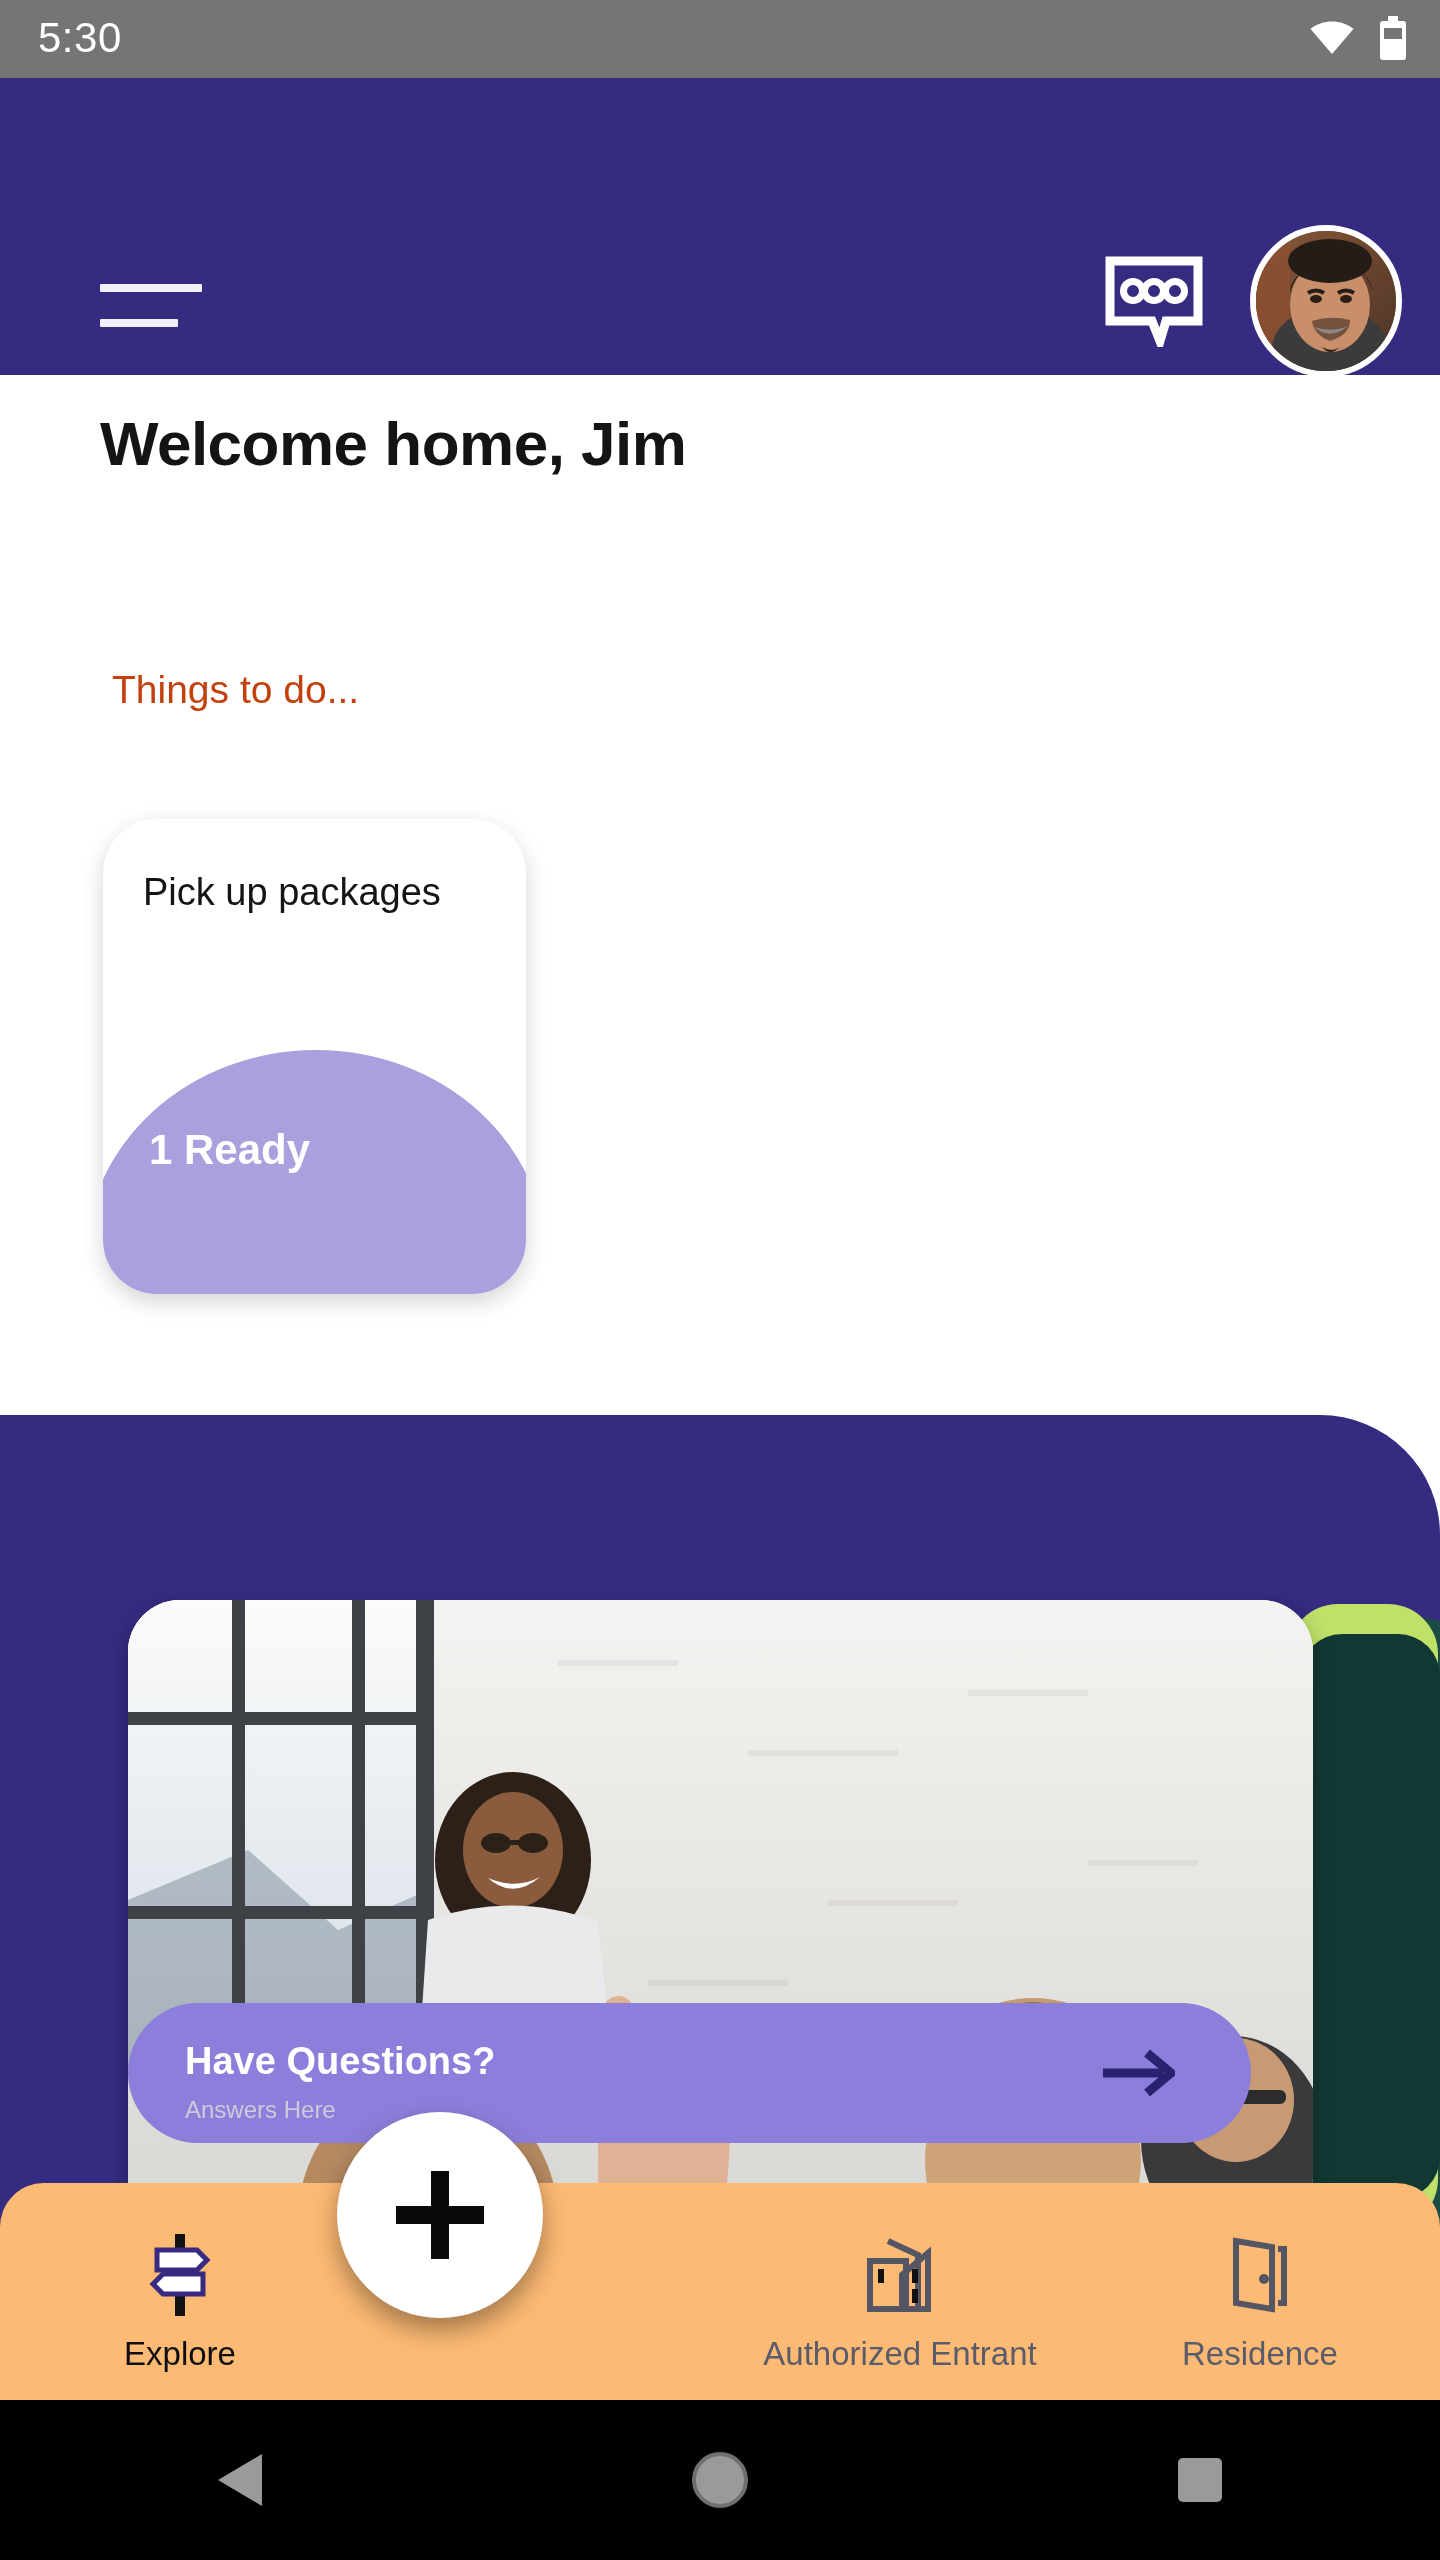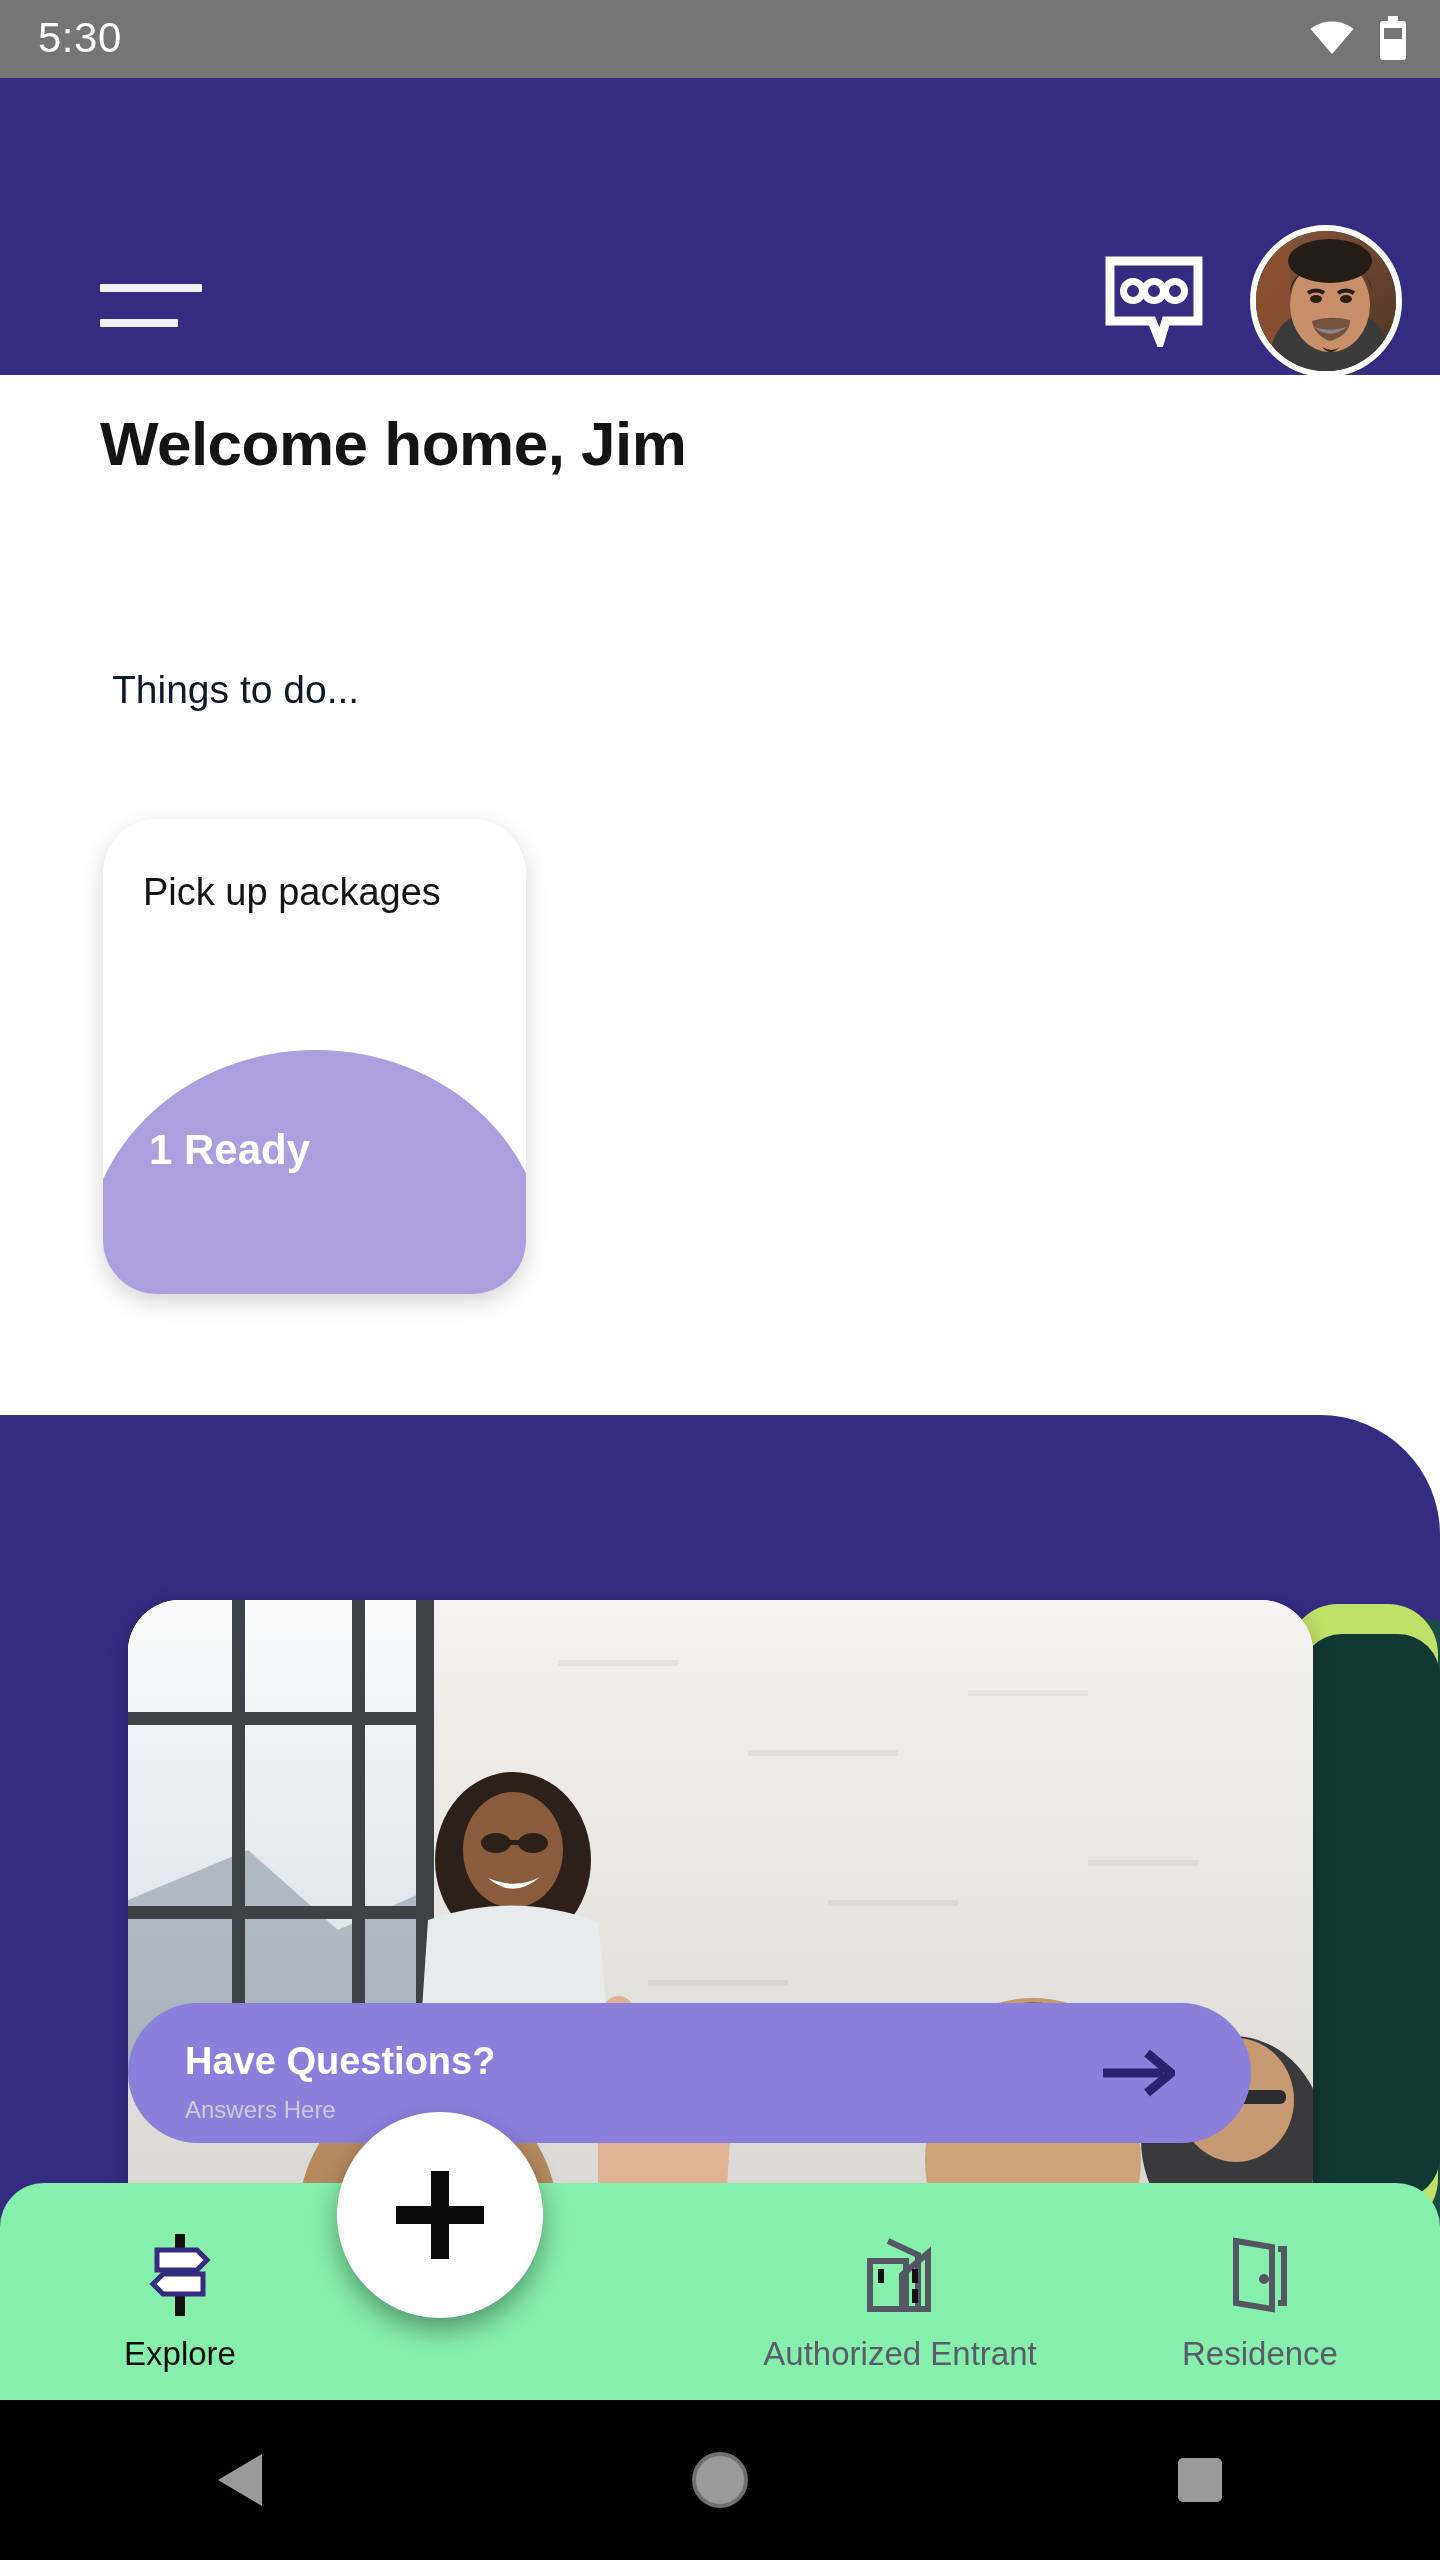--- a/index.html
+++ b/index.html
@@ -57,21 +57,21 @@
     background:#ffffff;
     border-top-right-radius:96px;
   }
   #welcome-title{
     position:absolute; left:100px; top:33px;
     font-size:62px; font-weight:bold; color:#141414; letter-spacing:-0.5px;
     white-space:nowrap;
   }
   #things-label{
     position:absolute; left:112px; top:293px;
-    font-size:39px; color:#0f172a; font-weight:400;
+    font-size:39px; color:#c2410c; font-weight:400;
   }
 
   
   #task-card{
     position:absolute; left:103px; top:444px;
     width:423px; height:475px;
     background:#ffffff; border-radius:54px;
     box-shadow:0 8px 22px rgba(0,0,0,0.17);
     overflow:hidden; cursor:pointer;
   }
@@ -140,21 +140,21 @@
   #promo-banner-sub{
     font-size:24px; color:#cfcad9; line-height:1.2; margin-top:14px;
   }
   #promo-banner-arrow{
     position:absolute; right:76px; top:50%; transform:translateY(-50%);
   }
 
   
   #bottom-nav{
     position:absolute; left:0; top:2183px; width:1440px; height:217px;
-    background:#86efac;
+    background:#fdba74;
     border-top-left-radius:44px; border-top-right-radius:44px;
     display:flex; align-items:flex-start;
   }
   .nav-item{
     flex:1; display:flex; flex-direction:column; align-items:center;
     padding-top:48px; cursor:pointer;
   }
   .nav-icon{ height:88px; display:flex; align-items:center; justify-content:center; }
   .nav-label{ margin-top:16px; font-size:33px; }
   .nav-item.active .nav-label{ color:#0d0d0d; }

